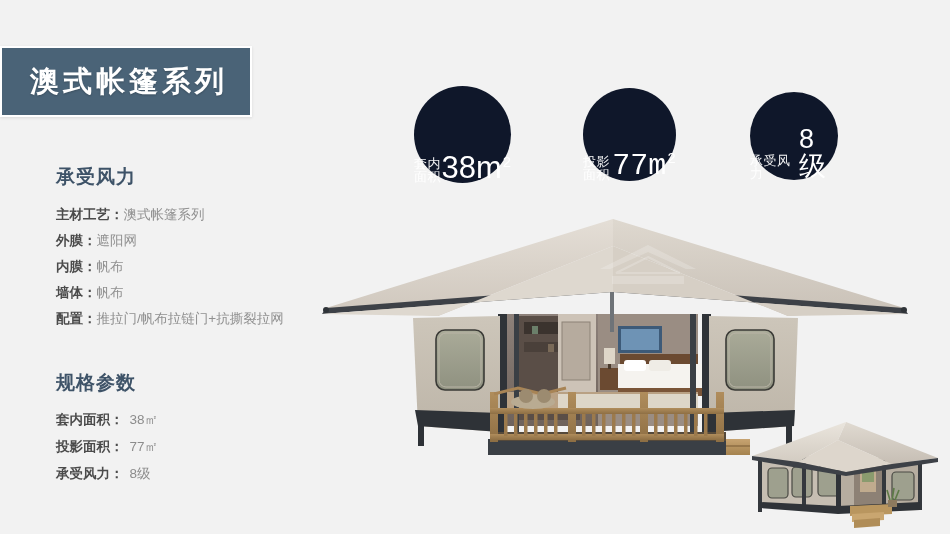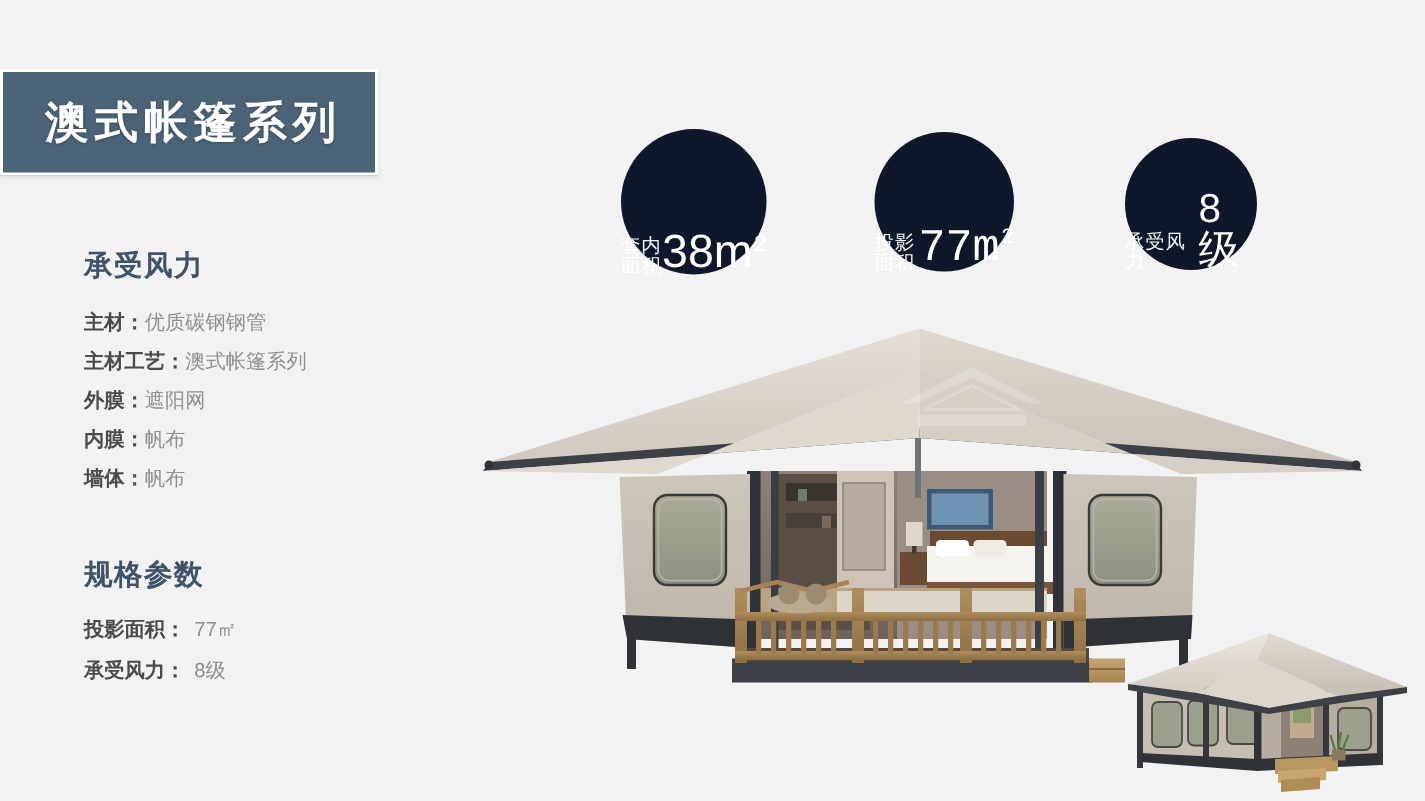--- a/index.html
+++ b/index.html
@@ -80,39 +80,42 @@
 <div class="page">
 
   <div class="title-banner">
     <span class="txt">澳式帐篷系列</span>
   </div>
 
   <div class="panel">
     <div class="sec-head">承受风力</div>
 
     <div class="row">
-      <span class="k">主材：</span><span class="v">优质碳钢钢管</span>
-    </div>
-    <div class="row">
       <span class="k">主材工艺：</span><span class="v">澳式帐篷系列</span>
     </div>
     <div class="row">
       <span class="k">外膜：</span><span class="v">遮阳网</span>
     </div>
     <div class="row">
       <span class="k">内膜：</span><span class="v">帆布</span>
     </div>
     <div class="row">
       <span class="k">墙体：</span><span class="v">帆布</span>
+    </div>
+    <div class="row">
+      <span class="k">配置：</span><span class="v">推拉门/帆布拉链门+抗撕裂拉网</span>
     </div>
   </div>
 
   <div class="panel2">
     <div class="sec-head">规格参数</div>
 
+    <div class="row">
+      <span class="k">套内面积：</span><span class="v">38㎡</span>
+    </div>
     <div class="row">
       <span class="k">投影面积：</span><span class="v">77㎡</span>
     </div>
     <div class="row">
       <span class="k">承受风力：</span><span class="v">8级</span>
     </div>
   </div>
 
   <div class="badge" id="badge-1">
     <span class="cap">套内面积</span>

